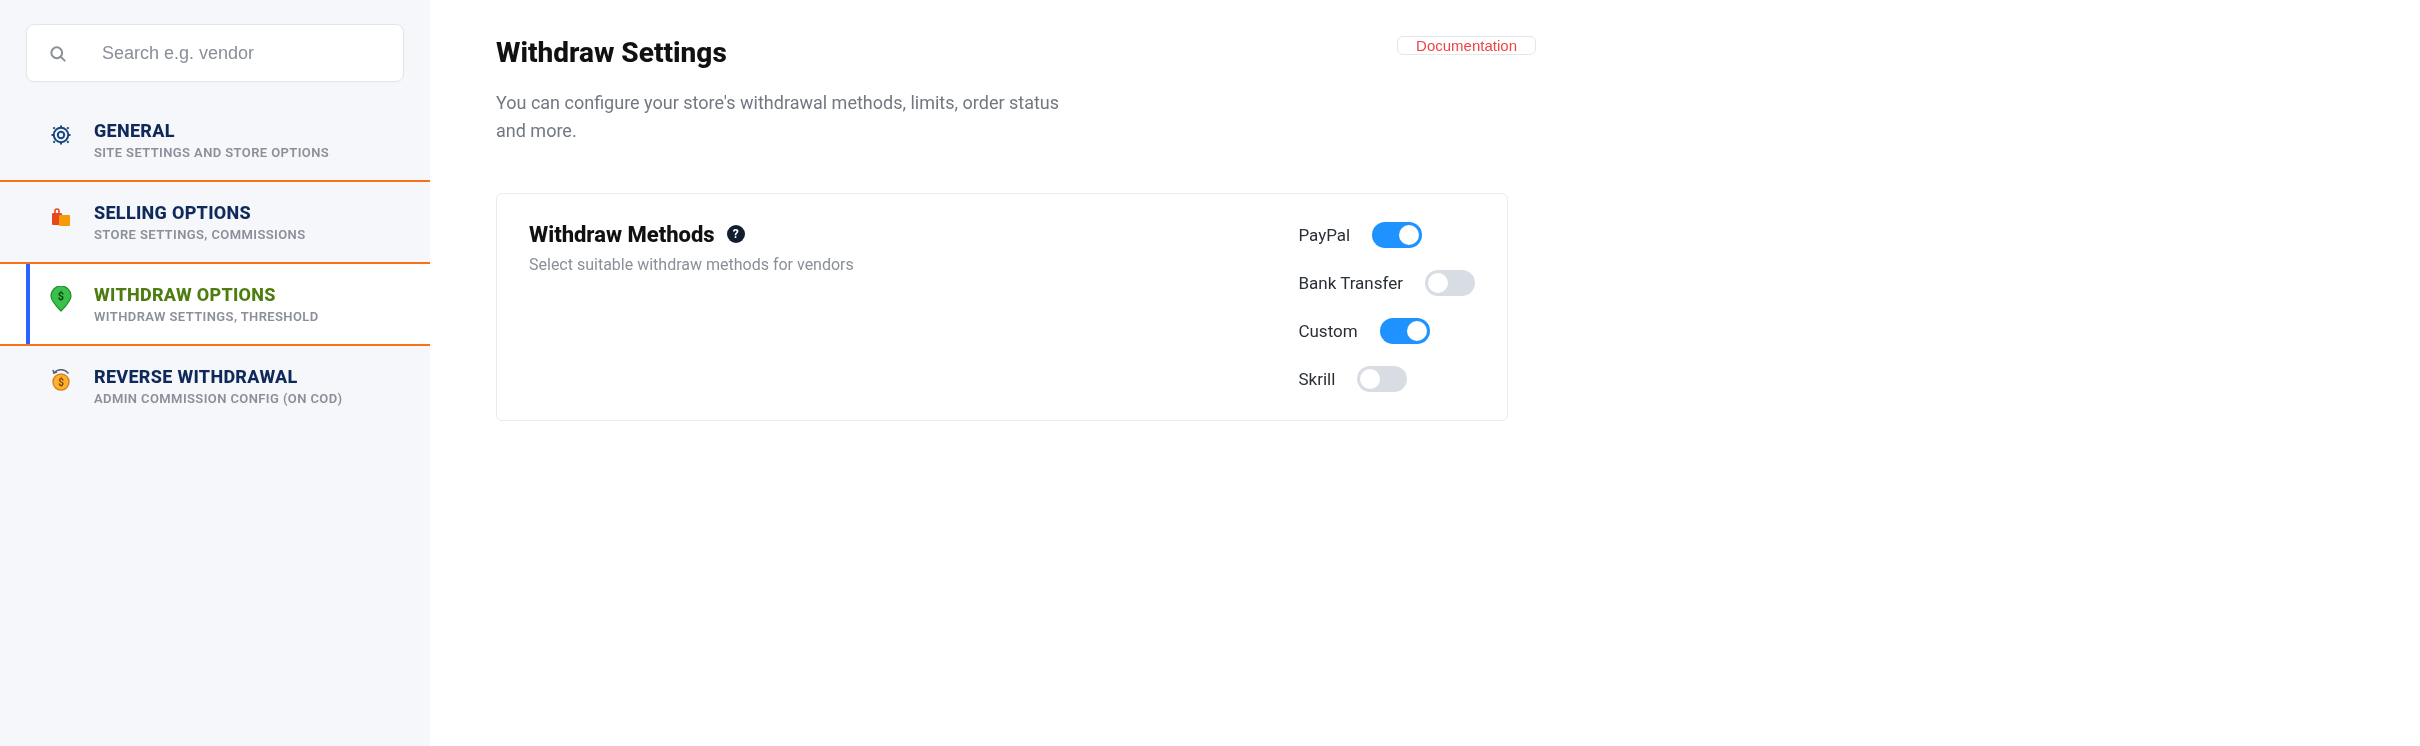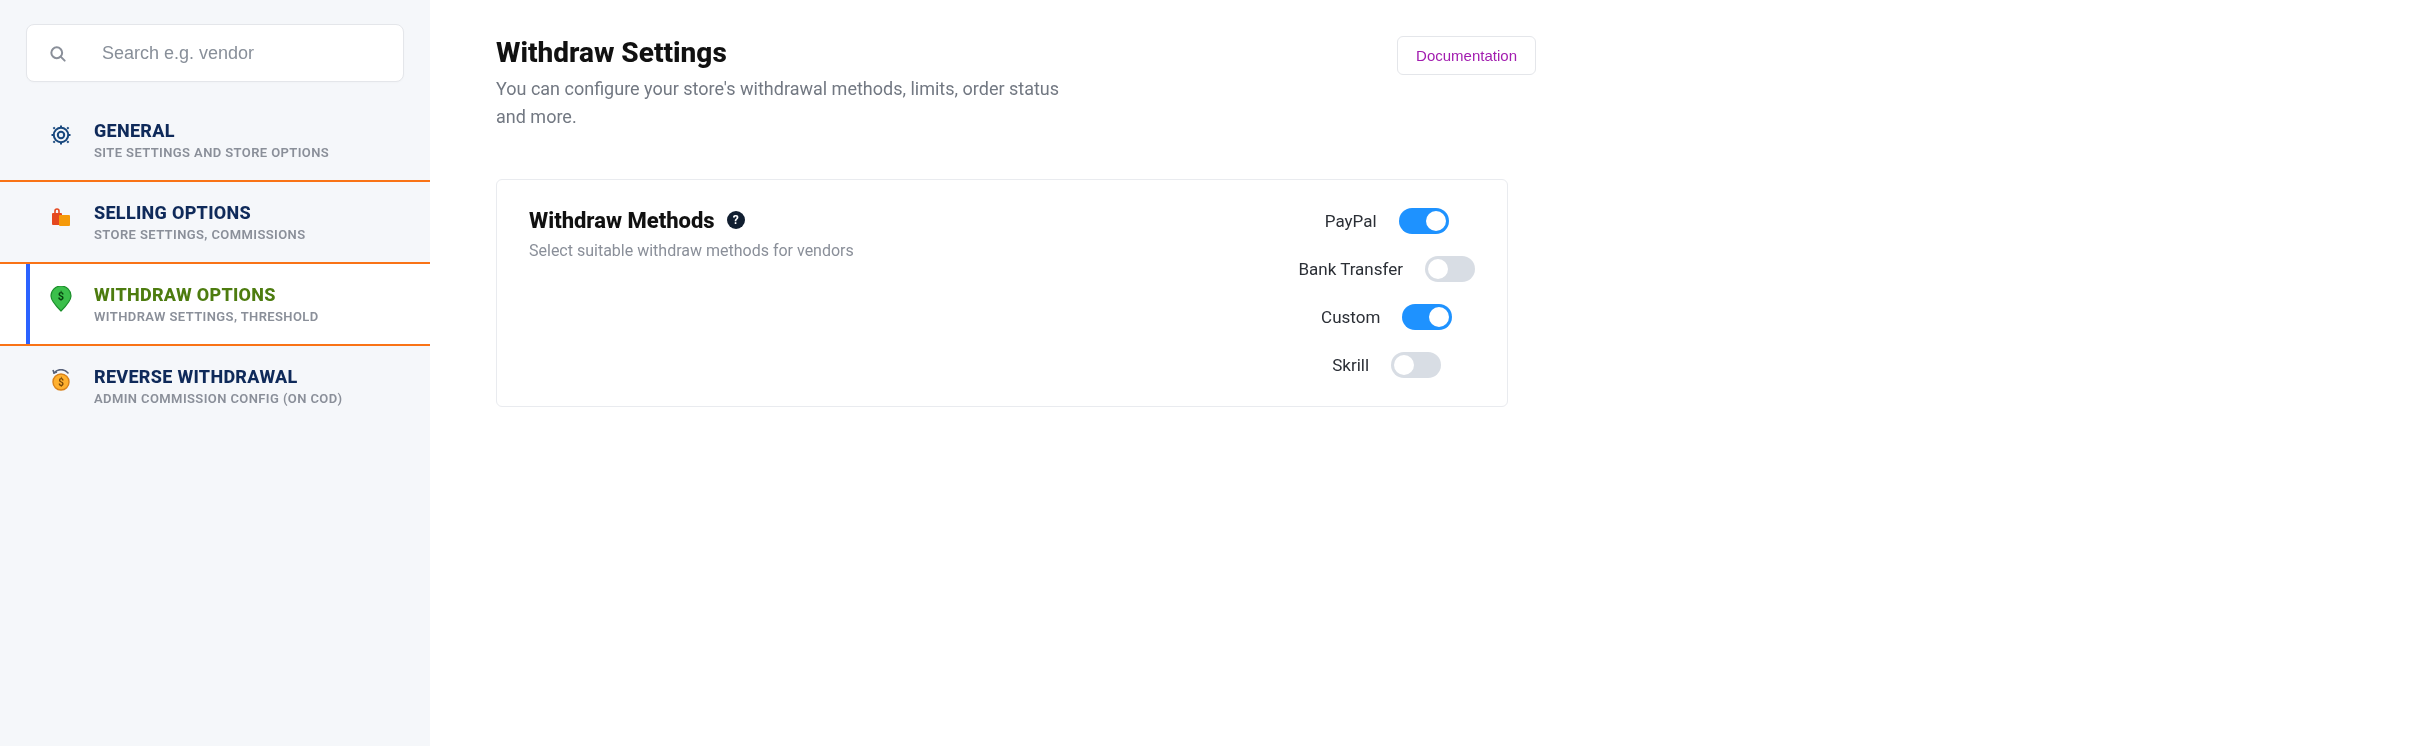--- a/index.html
+++ b/index.html
@@ -90,35 +90,35 @@
     .header-row {
       display: flex;
       justify-content: space-between;
       align-items: flex-start;
       max-width: 1040px;
     }
     .page-title {
       font-size: 28px;
       font-weight: 800;
       color: #111;
-      margin-bottom: 6px;
+      margin-bottom: 20px;
     }
     .page-desc {
       font-size: 18px;
       color: #727882;
       max-width: 580px;
       line-height: 1.55;
     }
     .doc-btn {
       border: 1px solid #e4e6ea;
       background: #fff;
       border-radius: 6px;
-      padding: 10px 18px;
+      padding: 0 18px;
       font-size: 15px;
-      color: #a21caf;
+      color: #ef4444;
       font-weight: 500;
       cursor: pointer;
     }
 
     .panel {
       margin-top: 48px;
       border: 1px solid #e9ebef;
       border-radius: 6px;
       padding: 28px 32px;
       max-width: 1012px;
@@ -135,21 +135,21 @@
       font-size: 12px; font-weight: 700;
       cursor: pointer;
     }
     .panel-sub { margin-top: 8px; font-size: 16px; color: #8a8f99; }
 
     .panel-right {
       margin-left: auto;
       display: flex;
       flex-direction: column;
       gap: 22px;
-      align-items: center;
+      align-items: flex-start;
     }
     .toggle-row {
       display: flex;
       align-items: center;
       gap: 22px;
     }
     .toggle-label { font-size: 17px; color: #2b2f36; }
     .toggle {
       width: 50px; height: 26px; border-radius: 999px;
       position: relative; cursor: pointer; flex-shrink:0;

